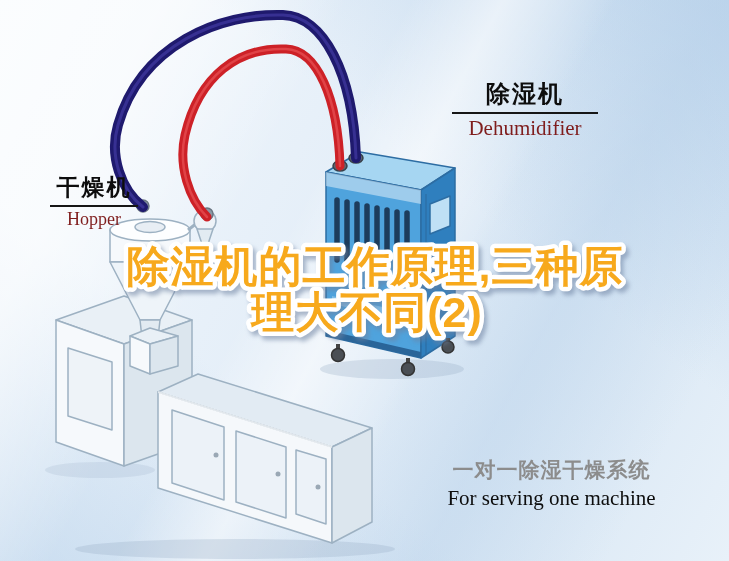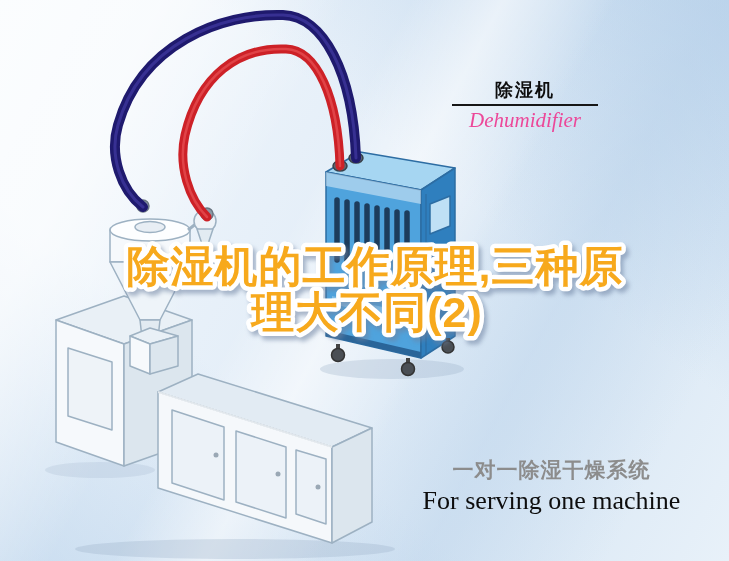--- a/index.html
+++ b/index.html
@@ -11,30 +11,30 @@
       linear-gradient(118deg, rgba(255,255,255,0) 40%, rgba(255,255,255,.55) 49%, rgba(255,255,255,0) 60%),
       linear-gradient(118deg, rgba(186,210,234,0) 58%, rgba(186,210,234,.42) 70%, rgba(186,210,234,0) 88%),
       linear-gradient(to bottom left, rgba(172,202,231,.62), rgba(255,255,255,0) 36%),
       linear-gradient(to top right, rgba(172,202,231,.5), rgba(255,255,255,0) 32%),
       linear-gradient(118deg, #f4f9fd 0%, #e4eef8 45%, #d7e6f4 72%, #e8f1f9 100%);
   }
   .scene{position:absolute;inset:0;z-index:1;}
   .label{position:absolute;z-index:3;text-align:center;color:#0d0d0d;}
   .label .zh{font-weight:bold;letter-spacing:2px;}
   .label .divider{height:0;border-top:2px solid #161616;margin:2px 2px;}
-  .label .en{font-family:"Liberation Serif",serif;color:#ec4899;font-style:italic;}
+  .label .en{font-family:"Liberation Serif",serif;color:#7f1d1d;}
   .dryer-label{left:48px;top:172px;width:92px;}
   .dryer-label .zh{font-size:23px;}
   .dryer-label .en{font-size:18px;}
   .dehu-label{left:450px;top:78px;width:150px;}
-  .dehu-label .zh{font-size:18px;}
+  .dehu-label .zh{font-size:24px;}
   .dehu-label .en{font-size:21px;}
   .caption{position:absolute;left:408px;top:456px;width:287px;z-index:3;text-align:center;}
   .caption-zh{font-size:21px;font-weight:bold;color:#8c8c8c;letter-spacing:1px;}
-  .caption-en{font-family:"Liberation Serif",serif;font-size:26px;color:#0d0d0d;margin-top:2px;}
+  .caption-en{font-family:"Liberation Serif",serif;font-size:21px;color:#0d0d0d;margin-top:2px;}
   .title-overlay{position:absolute;inset:0;z-index:4;pointer-events:none;}
   .title-text{font-family:"Liberation Sans",sans-serif;font-weight:bold;font-size:43px;
               letter-spacing:1px;}
 </style>
 </head>
 <body>
 
 <div class="canvas">
   <div class="bg"></div>
 
@@ -107,20 +107,25 @@
     </g>
 
     <g fill="none" stroke-linecap="round">
       <path d="M356,158 C353,72 323,16 283,15 C221,13 141,44 118,125 C109,156 121,190 143,207" stroke-width="10" stroke="#1f1a6e"></path>
       <path d="M356,158 C353,72 323,16 283,15 C221,13 141,44 118,125 C109,156 121,190 143,207" stroke="#4a44b0" stroke-width="3" opacity=".55"></path>
       <path d="M340,166 C338,98 317,50 286,49 C239,47 199,75 185,135 C178,166 189,199 207,217" stroke-width="9" stroke="#cd2127"></path>
       <path d="M340,166 C338,98 317,50 286,49 C239,47 199,75 185,135 C178,166 189,199 207,217" stroke="#ec5a5e" stroke-width="2.5" opacity=".6"></path>
     </g>
   </svg>
 
+  <div class="label dryer-label">
+    <div class="zh">干燥机</div>
+    <div class="divider"></div>
+    <div class="en">Hopper</div>
+  </div>
 
   <div class="label dehu-label">
     <div class="zh">除湿机</div>
     <div class="divider"></div>
     <div class="en">Dehumidifier</div>
   </div>
 
   <div class="caption">
     <div class="caption-zh">一对一除湿干燥系统</div>
     <div class="caption-en">For serving one machine</div>

